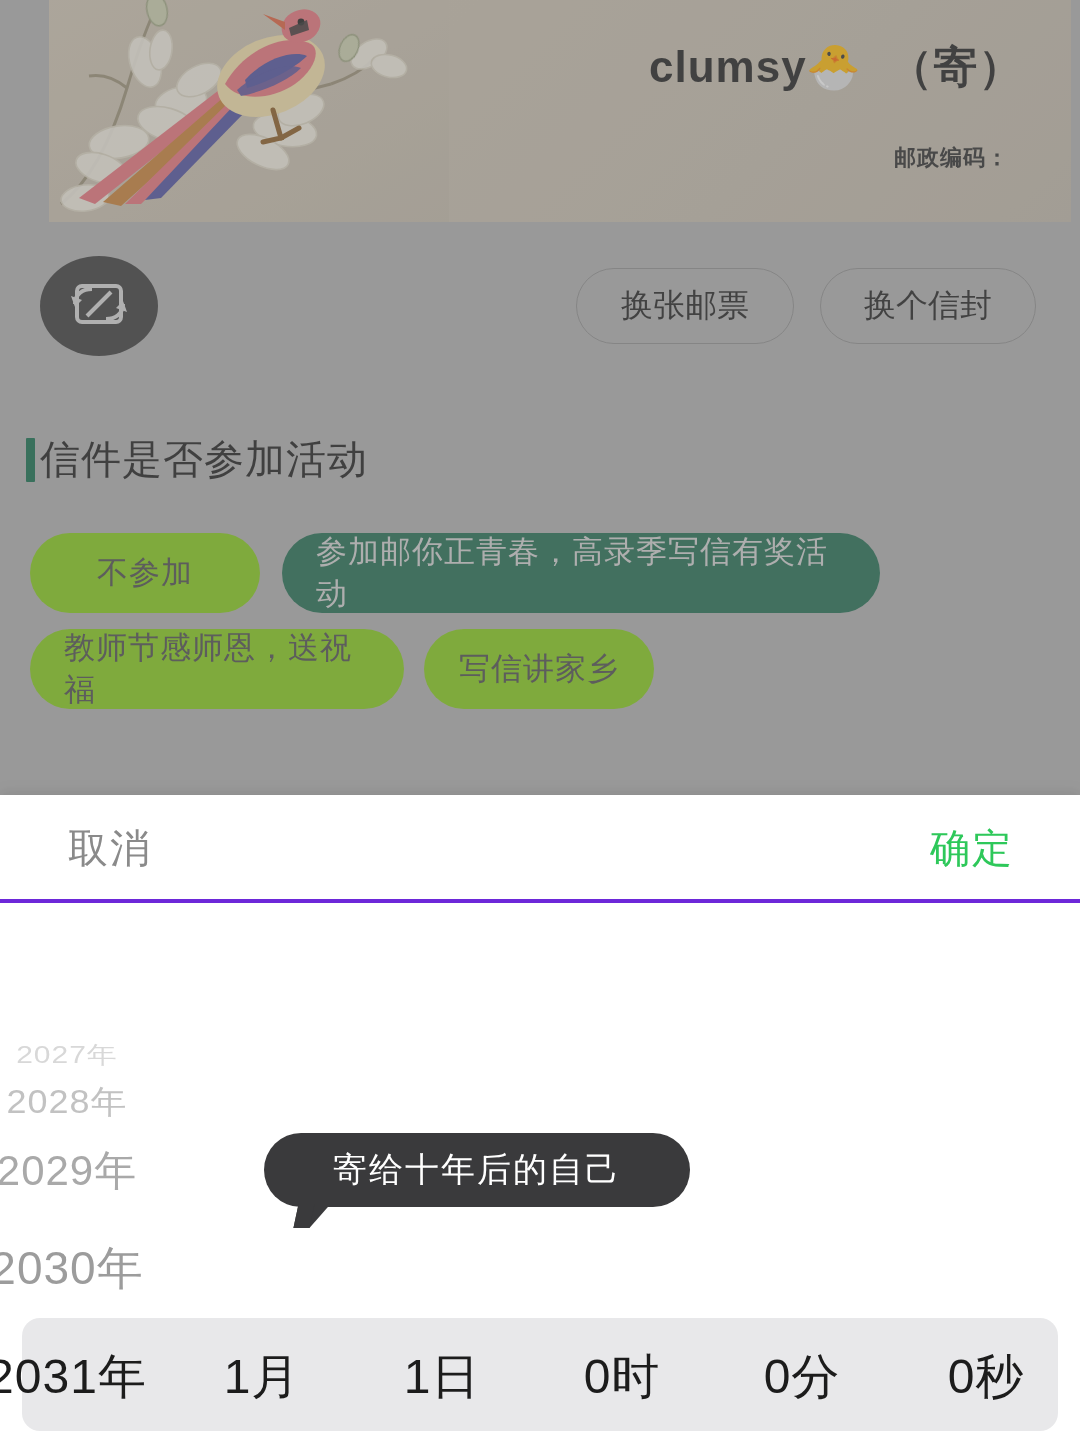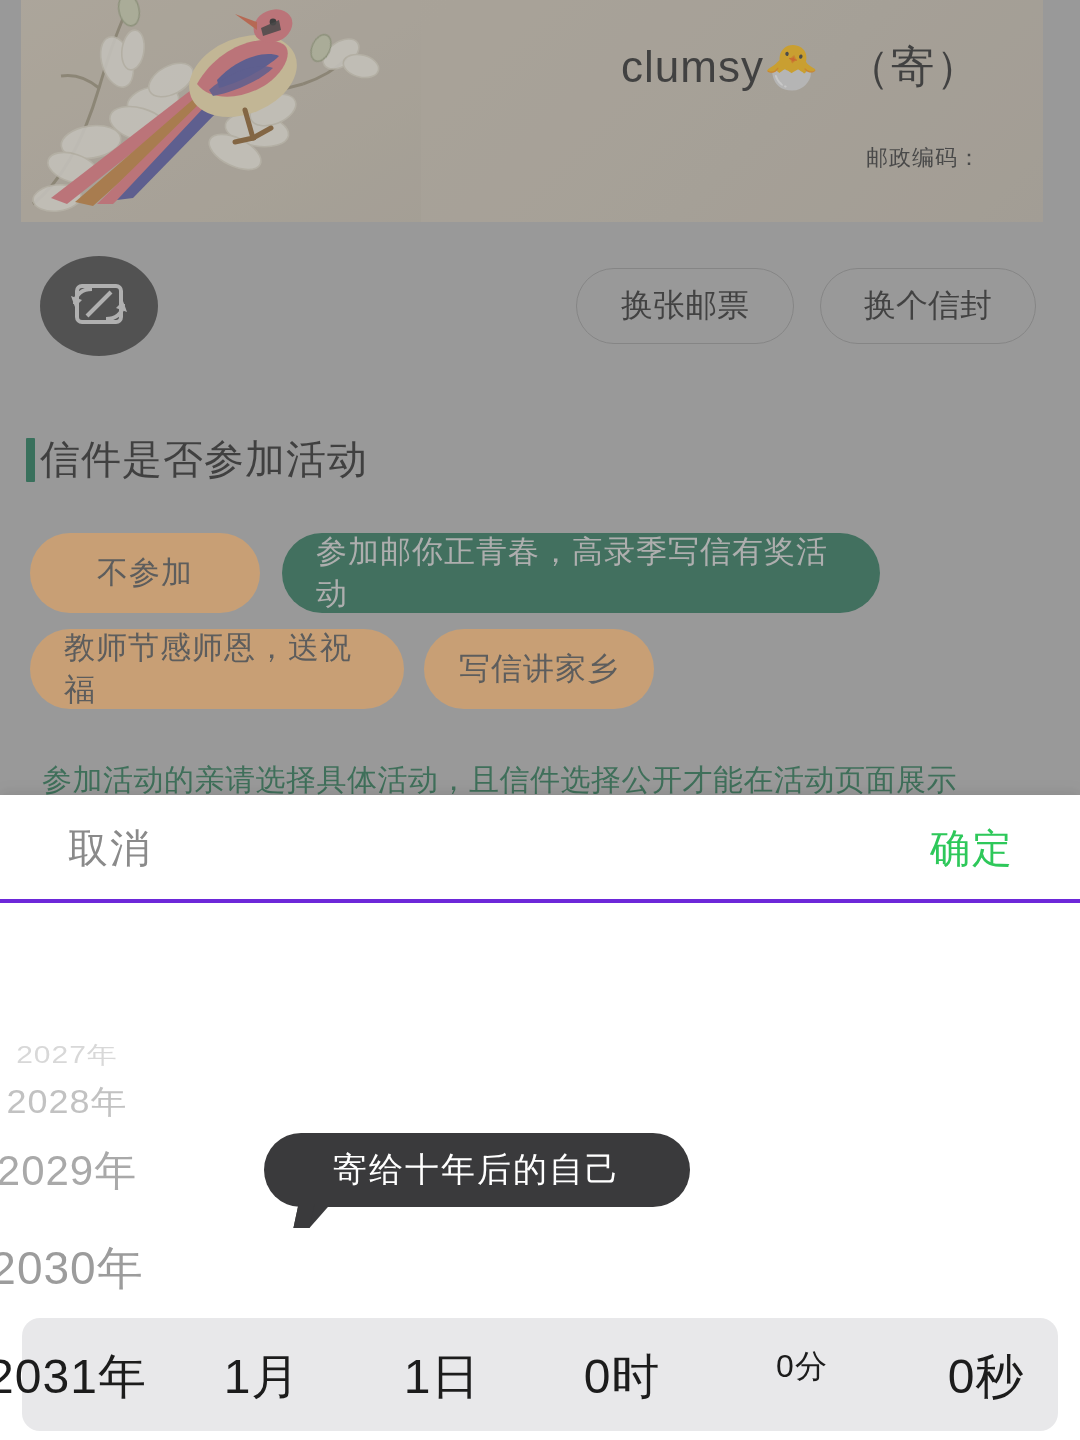--- a/index.html
+++ b/index.html
@@ -11,23 +11,24 @@
   }
 
   
   #page{
     position:absolute;inset:0;
     background:#b0b0b0;
   }
 
   
   .envelope{
-    position:absolute;left:21px;top:0;width:1022px;height:222px;
+    position:absolute;left:49px;top:0;width:1022px;height:222px;
     background:linear-gradient(135deg,#cdc2b0 0%,#c9bfae 35%,#c4bbac 70%,#bfb6a8 100%);
     overflow:hidden;
+    font-weight:bold;
   }
   .stamp-art{
     position:absolute;left:0;top:-8px;width:400px;height:236px;
     overflow:hidden;
   }
   .recipient{
     position:absolute;left:600px;top:38px;width:380px;
     font-size:44px;color:#1d1d1d;letter-spacing:1px;
     white-space:nowrap;
   }
@@ -63,21 +64,21 @@
   .sect-title{font-size:40px;color:#1b1b1b;letter-spacing:1px;}
 
   
   .tags{position:absolute;left:0;top:533px;width:1080px;}
   .tagrow{position:relative;height:96px;}
   .tag{
     position:absolute;top:0;height:80px;
     border-radius:40px;
     display:flex;align-items:center;justify-content:center;
     font-size:31px;letter-spacing:1px;
-    background:#fdba74;color:#4b4b4b;
+    background:#84cc16;color:#4b4b4b;
     padding:0 34px;box-sizing:border-box;
   }
   .tag.sel{background:#1e6b4f;color:#d2d2d2;}
   #tag-none{left:30px;width:230px;}
   #tag-youth{left:282px;width:598px;}
   #tag-teacher{left:30px;width:374px;}
   #tag-home{left:424px;width:230px;}
 
   .hint{
     position:absolute;left:42px;top:760px;width:1010px;
@@ -239,21 +240,20 @@
     <div class="tagrow">
       <div class="tag" id="tag-none">不参加</div>
       <div class="tag sel" id="tag-youth">参加邮你正青春，高录季写信有奖活动</div>
     </div>
     <div class="tagrow">
       <div class="tag" id="tag-teacher">教师节感师恩，送祝福</div>
       <div class="tag" id="tag-home">写信讲家乡</div>
     </div>
   </div>
 
-  <div class="hint">参加活动的亲请选择具体活动，且信件选择公开才能在活动页面展示</div>
 </div>
 
 <div id="scrim"></div>
 
 <div id="sheet">
   <div class="sheet-bar">
     <button class="sheet-btn" id="btn-cancel">取消</button>
     <button class="sheet-btn" id="btn-confirm">确定</button>
   </div>
   <div class="picker"></div>
@@ -263,20 +263,20 @@
 
 <div id="picker-text">
     <div class="prow" style="left: -48px; width: 230px; text-align: center; top: 1035px; font-size: 30px; color: rgb(216, 216, 216); transform: scaleY(0.8); letter-spacing: 1px;">2027年</div>
     <div class="prow" style="left: -48px; width: 230px; text-align: center; top: 1078px; font-size: 36px; color: rgb(194, 194, 194); transform: scaleY(0.9); letter-spacing: 1px;">2028年</div>
     <div class="prow" style="left: -48px; width: 230px; text-align: center; top: 1143px; font-size: 42px; color: rgb(169, 169, 169); transform: scaleY(1); letter-spacing: 1px;">2029年</div>
     <div class="prow" style="left: -48px; width: 230px; text-align: center; top: 1238px; font-size: 46px; color: rgb(156, 156, 156); transform: scaleY(1); letter-spacing: 1px;">2030年</div>
     <div class="prow" style="left: -48px; width: 230px; text-align: center; top: 1345px; font-size: 48px; color: rgb(28, 28, 28); letter-spacing: 1px;">2031年</div>
     <div class="prow" style="left: 172px; width: 180px; text-align: center; top: 1345px; font-size: 48px; color: rgb(28, 28, 28); letter-spacing: 1px;">1月</div>
     <div class="prow" style="left: 352px; width: 180px; text-align: center; top: 1345px; font-size: 48px; color: rgb(28, 28, 28); letter-spacing: 1px;">1日</div>
     <div class="prow" style="left: 532px; width: 180px; text-align: center; top: 1345px; font-size: 48px; color: rgb(28, 28, 28); letter-spacing: 1px;">0时</div>
-    <div class="prow" style="left: 712px; width: 180px; text-align: center; top: 1345px; font-size: 32px; color: rgb(28, 28, 28); letter-spacing: 1px;">0分</div>
+    <div class="prow" style="left: 712px; width: 180px; text-align: center; top: 1345px; font-size: 48px; color: rgb(28, 28, 28); letter-spacing: 1px;">0分</div>
     <div class="prow" style="left: 892px; width: 188px; text-align: center; top: 1345px; font-size: 48px; color: rgb(28, 28, 28); letter-spacing: 1px;">0秒</div>
   </div>
 
 <div id="tooltip">
   <span class="tt-text">寄给十年后的自己</span>
   <span class="tt-tail"></span>
 </div>
 
 </body></html>

